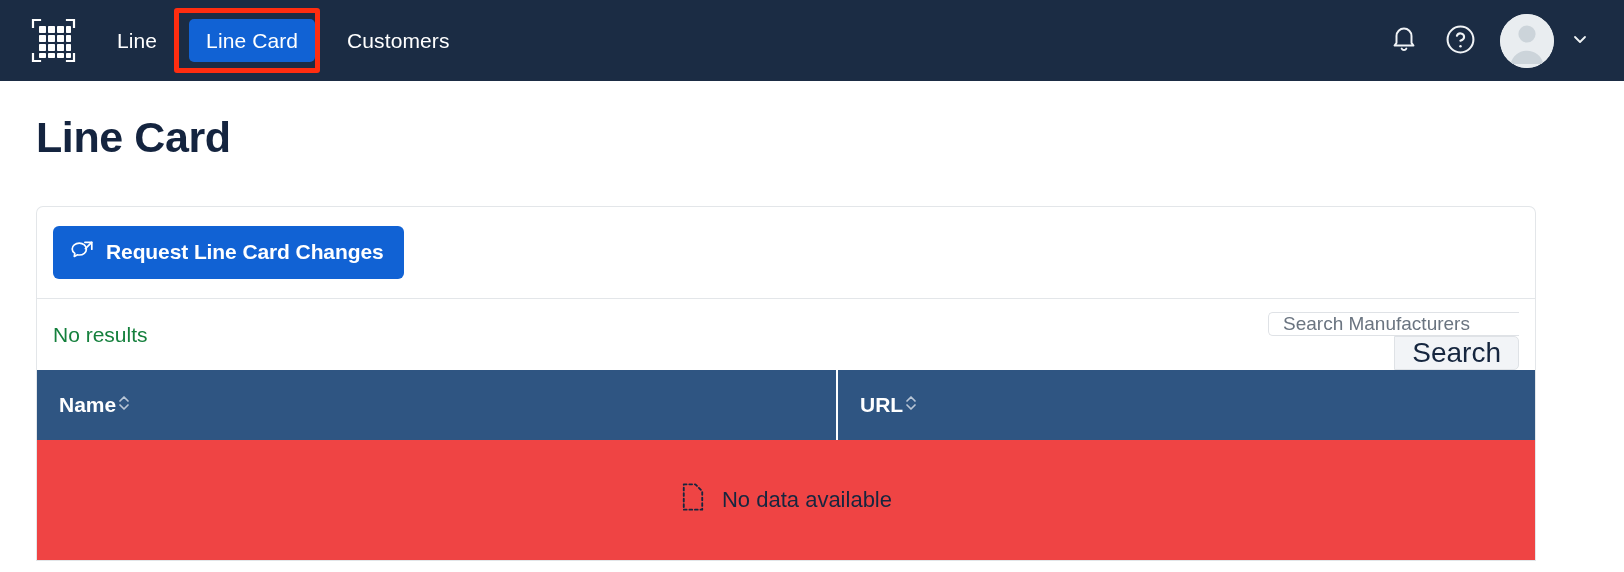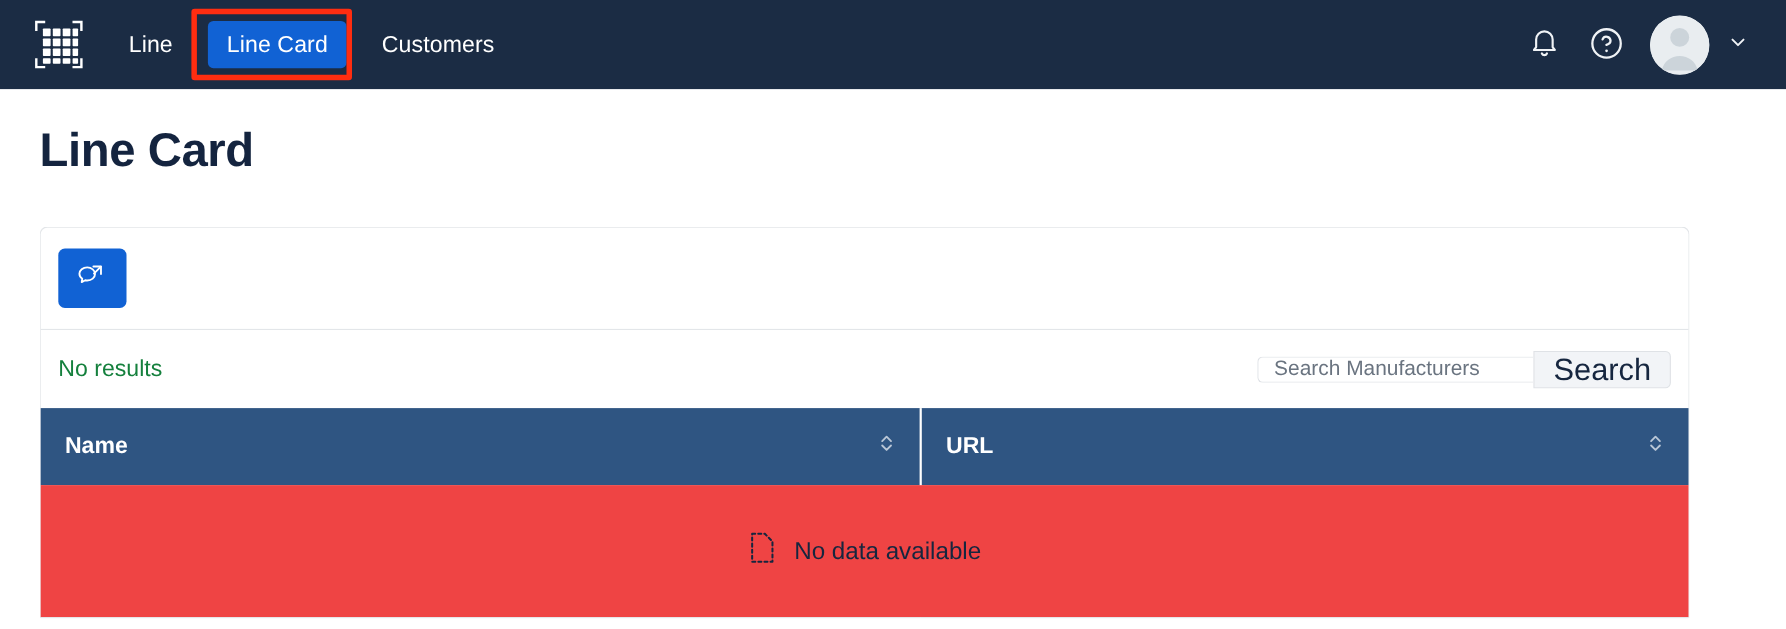--- a/index.html
+++ b/index.html
@@ -171,22 +171,23 @@
   }
 
   .results-text {
     font-size: 21px;
     color: #15803d;
     text-align: right;
   }
 
   .search-group {
     display: flex;
-    align-items: center;
+    align-items: flex-end;
     height: 45px;
+    flex-direction: column;
   }
 
   .search-input {
     width: 251px;
     border: 1px solid #dfe2e6;
     border-right: none;
     border-radius: 5px 0 0 5px;
     font-size: 19px;
     padding: 0 14px;
     color: #16263f;
@@ -223,21 +224,21 @@
     font-weight: bold;
     text-align: left;
     height: 70px;
     padding: 0 22px;
     vertical-align: middle;
   }
 
   .th-inner {
     display: flex;
     align-items: center;
-    justify-content: space-between;
+    justify-content: flex-start;
   }
 
   .table thead th.col-name {
     border-right: 2px solid #ffffff;
     width: 800px;
   }
 
   .table tbody td {
     height: 120px;
     vertical-align: middle;
@@ -352,20 +353,21 @@
 
     <div class="card-toolbar">
       <button class="btn-primary">
         <span>
           <svg width="25" height="23" viewBox="0 0 25 23" fill="none" stroke="#ffffff" stroke-width="1.7" stroke-linecap="round" stroke-linejoin="round">
             <path d="M9.3 5.1C5.4 5.1 2.2 7.7 2.2 10.9c0 1.8 1 3.4 2.6 4.5l-.5 3 3.2-1.6c.6.1 1.2.2 1.8.2 3.9 0 7.1-2.6 7.1-5.9S13.2 5.1 9.3 5.1z"></path>
             <path d="M14.9 4.3h6.9v6.9"></path>
             <path d="M15.4 10.7l6.3-6.3"></path>
           </svg>
         </span>
+        <span>Request Line Card Changes</span>
       </button>
     </div>
 
     <div class="card-subbar">
       <span class="results-text">No results</span>
 
       <div class="search-group">
         <input class="search-input" type="text" placeholder="Search Manufacturers" style="">
         <button class="search-btn">Search</button>
       </div>

